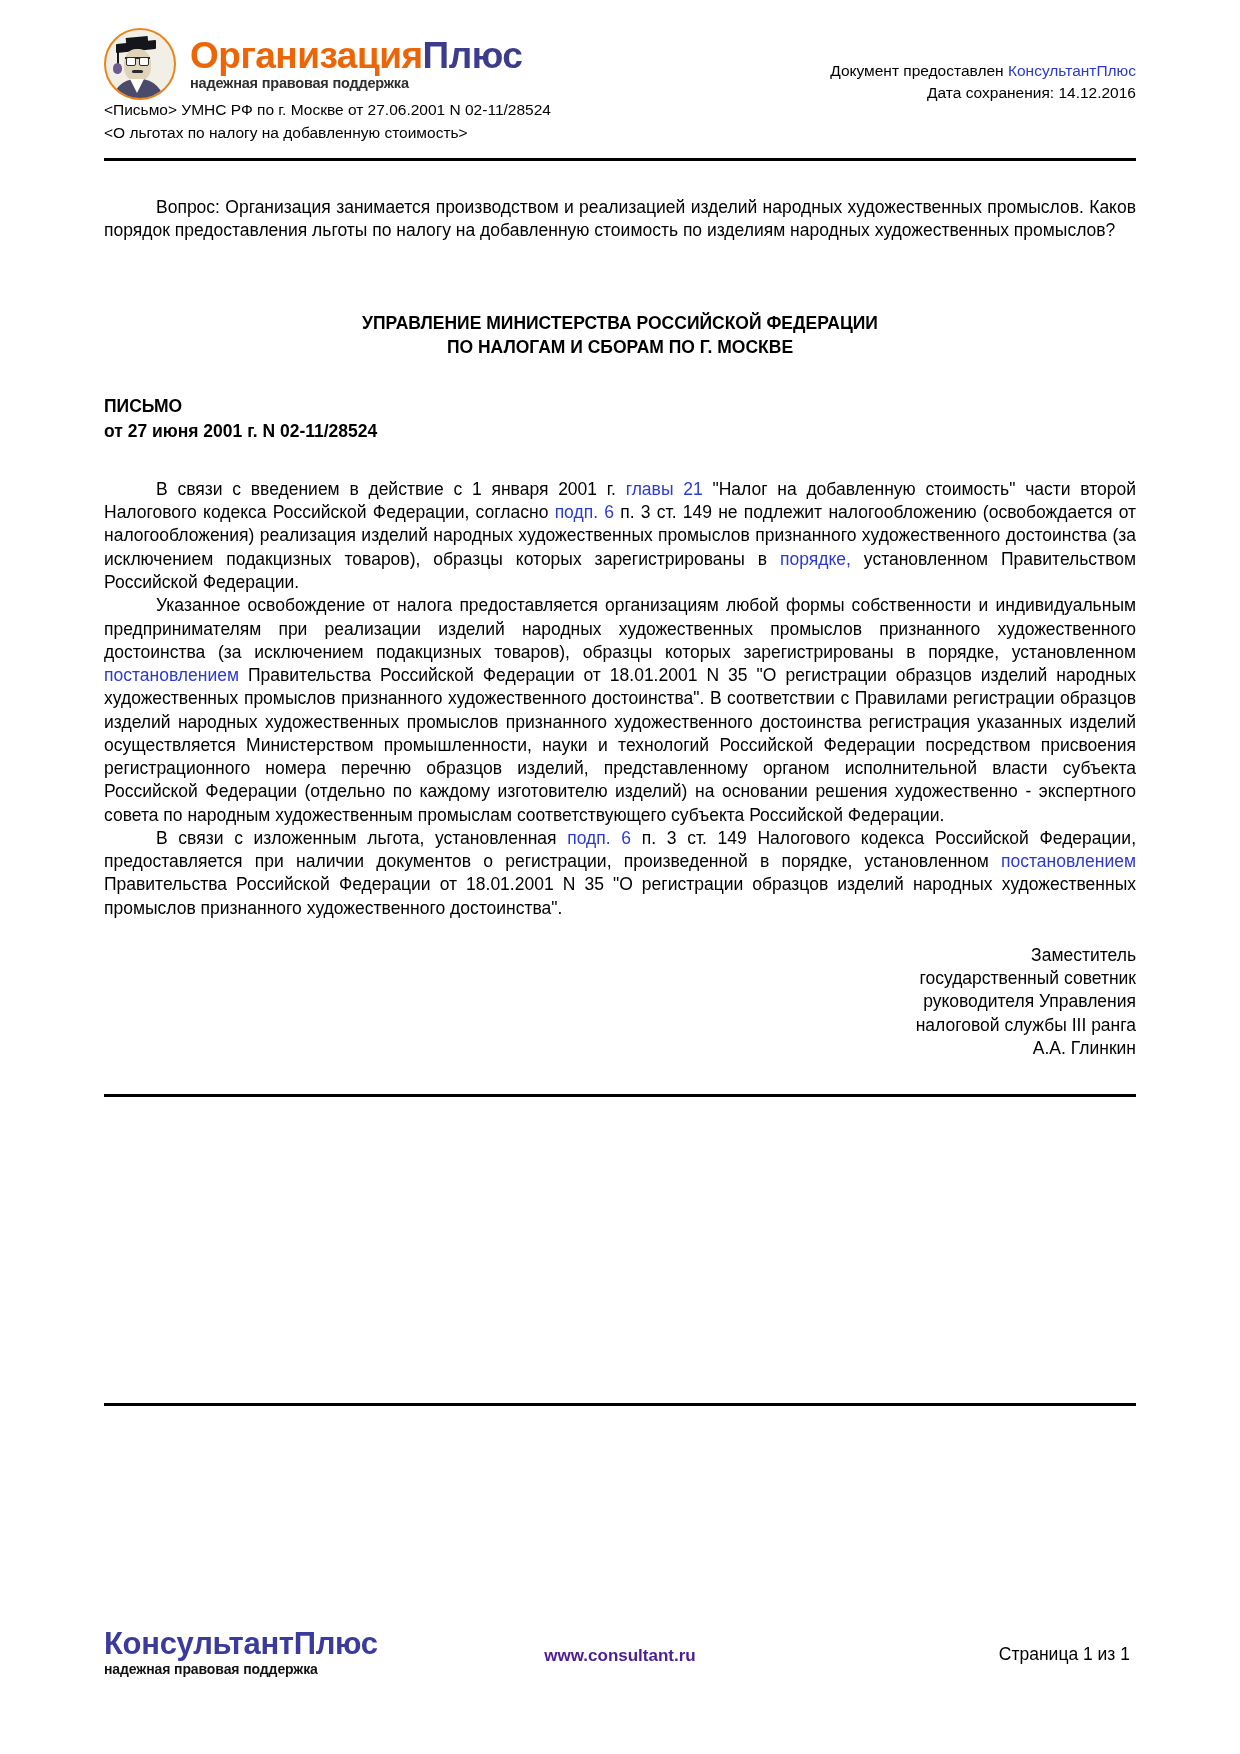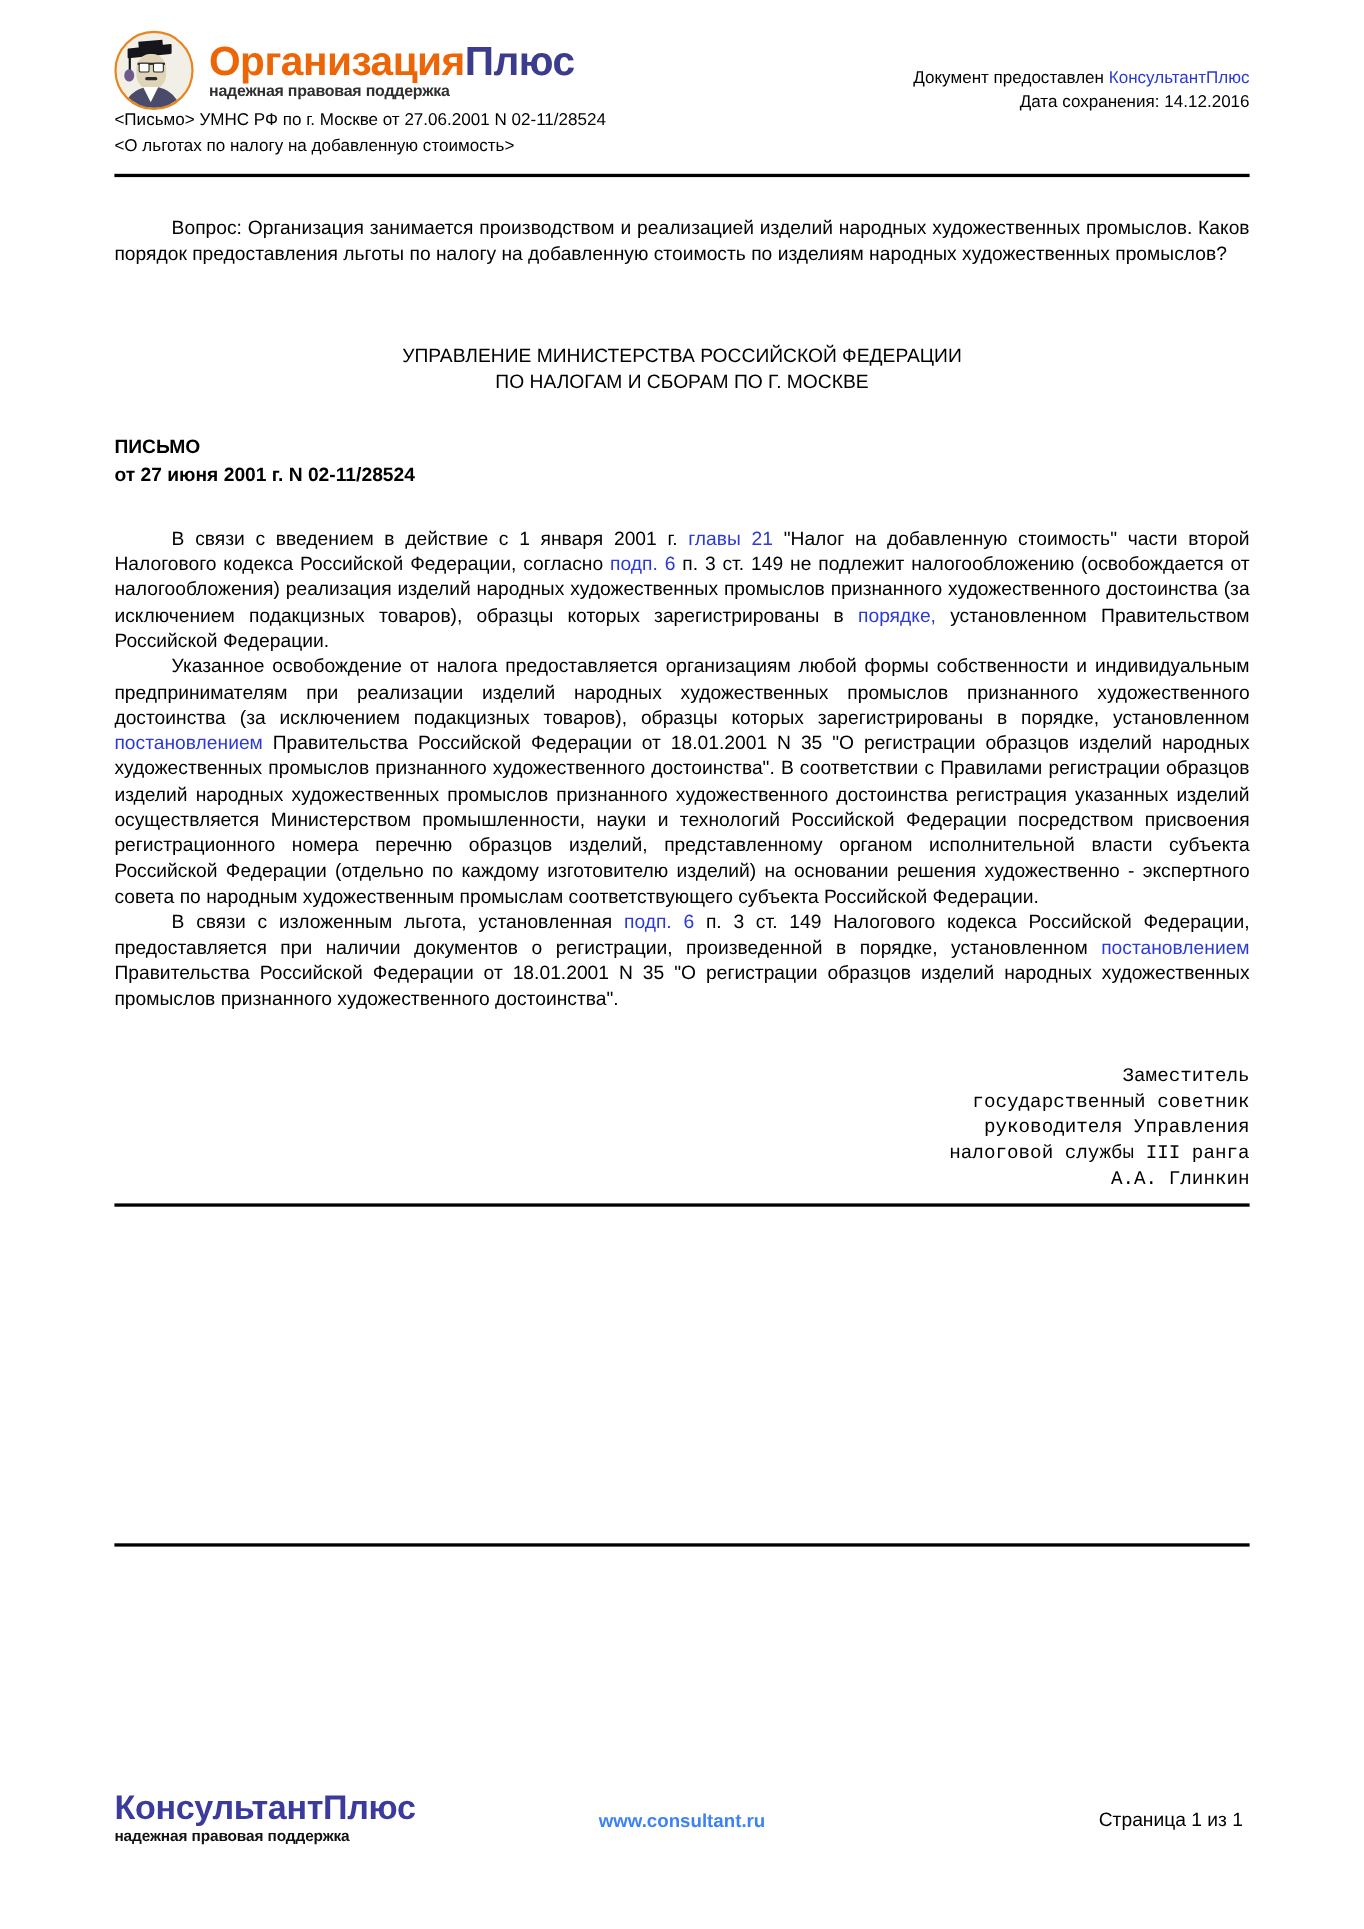--- a/index.html
+++ b/index.html
@@ -212,41 +212,40 @@
   }
   p.noindent {
     margin: 0;
     text-align: justify;
     text-indent: 52px;
   }
   .gap-m { height: 34px; }
 
   .center-title {
     text-align: center;
-    font-weight: normal;
+    font-weight: bold;
     font-size: 17.5px;
     line-height: 1.42;
   }
   .center-sub {
     text-align: left;
     font-weight: bold;
     font-size: 17.5px;
     line-height: 1.42;
   }
   a.lnk, .lnk {
     color: #2b3ad6;
     text-decoration: none;
   }
 
   .signature {
-    margin-top: 48px;
+    margin-top: 24px;
     text-align: right;
     font-size: 17.5px;
     line-height: 1.33;
-    font-family: Liberation Mono, monospace;
   }
 
   
   .footer {
     position: absolute;
     left: 0;
     top: 1640px;
     width: 1240px;
     height: 90px;
   }
@@ -272,21 +271,21 @@
     margin-top: 1px;
   }
   .footer-url {
     position: absolute;
     left: 0;
     top: 6px;
     width: 1240px;
     text-align: center;
     font-size: 17px;
     font-weight: bold;
-    color: #3b82f6;
+    color: #4c1d95;
     text-decoration: none;
   }
   .footer-page {
     position: absolute;
     right: 110px;
     top: 4px;
     font-size: 17.5px;
     color: #000000;
     white-space: nowrap;
   }

